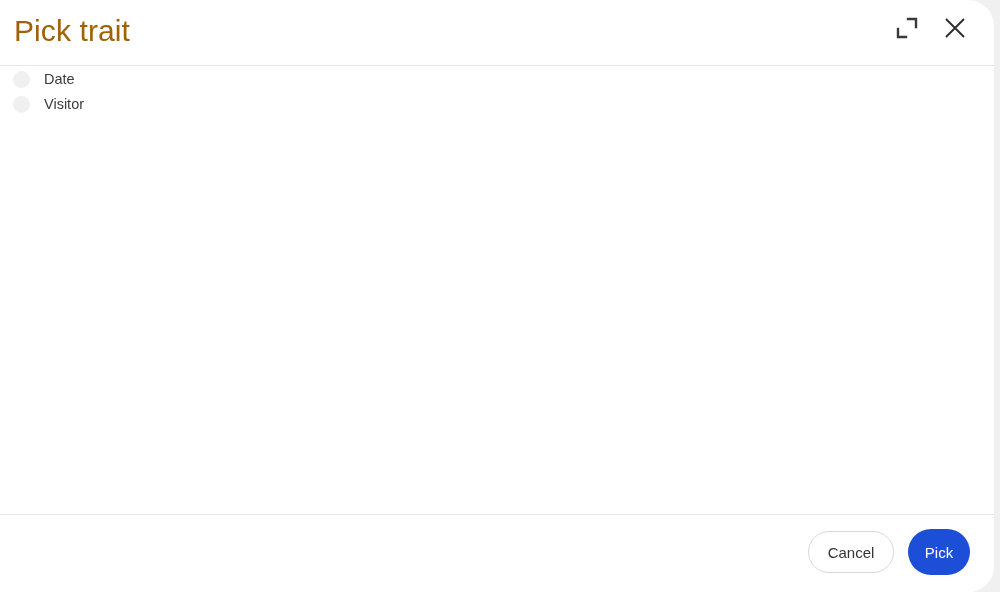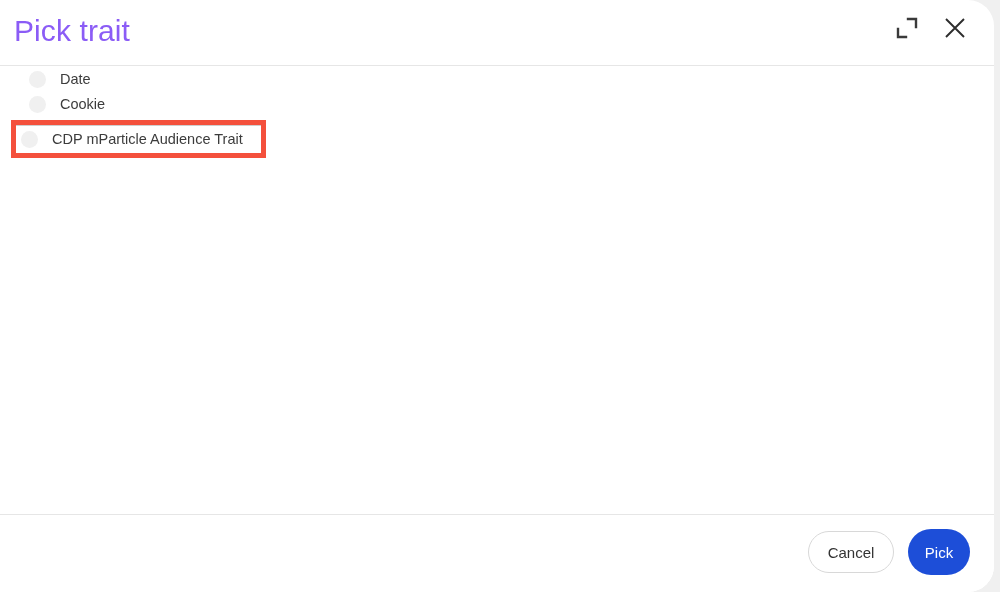--- a/index.html
+++ b/index.html
@@ -37,21 +37,21 @@
     height: 66px;
     border-bottom: 1px solid #e6e6e6;
     box-sizing: border-box;
   }
   .dialog-title {
     position: absolute;
     left: 14px;
     top: 11px;
     font-size: 30px;
     font-weight: 400;
-    color: #8b5cf6;
+    color: #a16207;
     letter-spacing: 0.1px;
     line-height: 40px;
     white-space: nowrap;
   }
   .header-actions {
     position: absolute;
     right: 22px;
     top: 12px;
     display: flex;
     align-items: center;
@@ -85,21 +85,21 @@
     top: 0;
     width: 100%;
     list-style: none;
     margin: 0;
     padding: 0;
   }
   .trait-row {
     display: flex;
     align-items: center;
     height: 25px;
-    padding-left: 29px;
+    padding-left: 13px;
     cursor: pointer;
     position: relative;
   }
   .radio {
     width: 17px;
     height: 17px;
     border-radius: 50%;
     background: #f0f0f0;
     flex: 0 0 auto;
   }
@@ -211,30 +211,25 @@
   <div class="body">
     <ul class="trait-list">
 
       <li class="trait-row">
         <span class="radio"></span>
         <span class="trait-label">Date</span>
       </li>
 
       <li class="trait-row">
         <span class="radio"></span>
-        <span class="trait-label">Cookie</span>
+        <span class="trait-label">Visitor</span>
       </li>
 
 
 
-      <li class="trait-row highlight">
-        <span class="inner-line"></span>
-        <span class="radio"></span>
-        <span class="trait-label">CDP mParticle Audience Trait</span>
-      </li>
 
     </ul>
   </div>
 
   <div class="footer">
     <div class="footer-actions">
       <button class="btn btn-cancel">Cancel</button>
       <button class="btn btn-pick">Pick</button>
     </div>
   </div>

